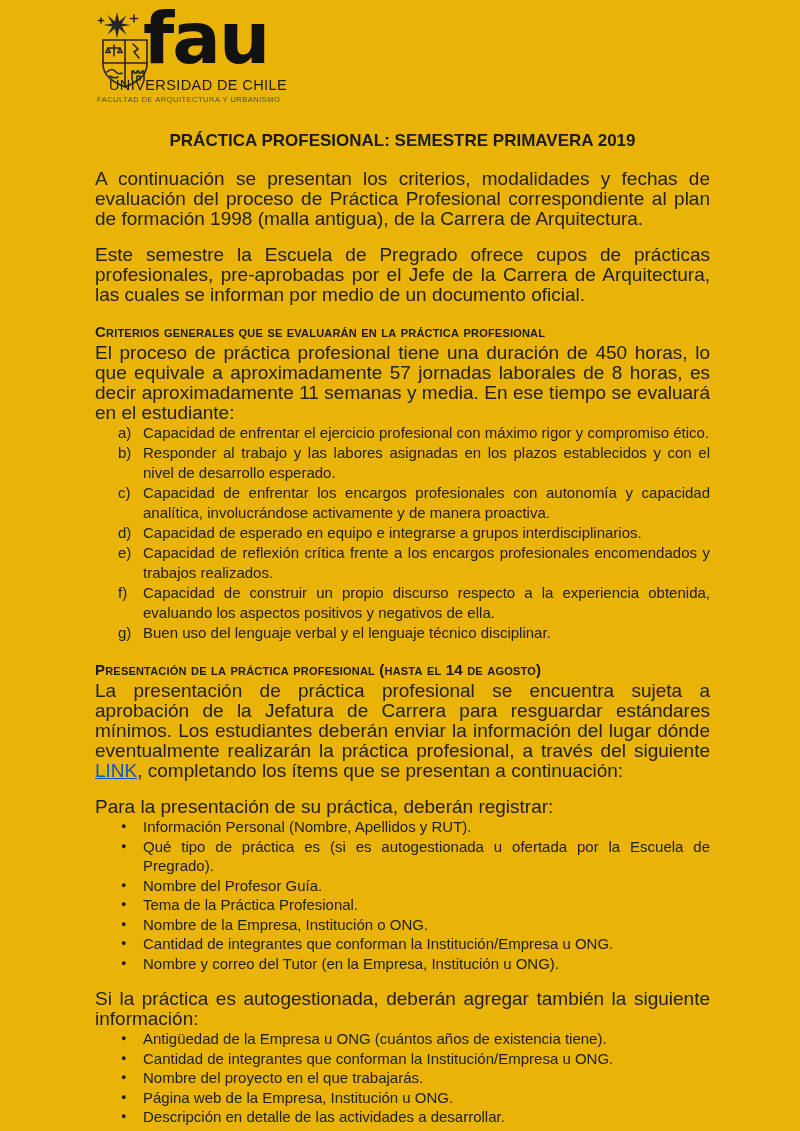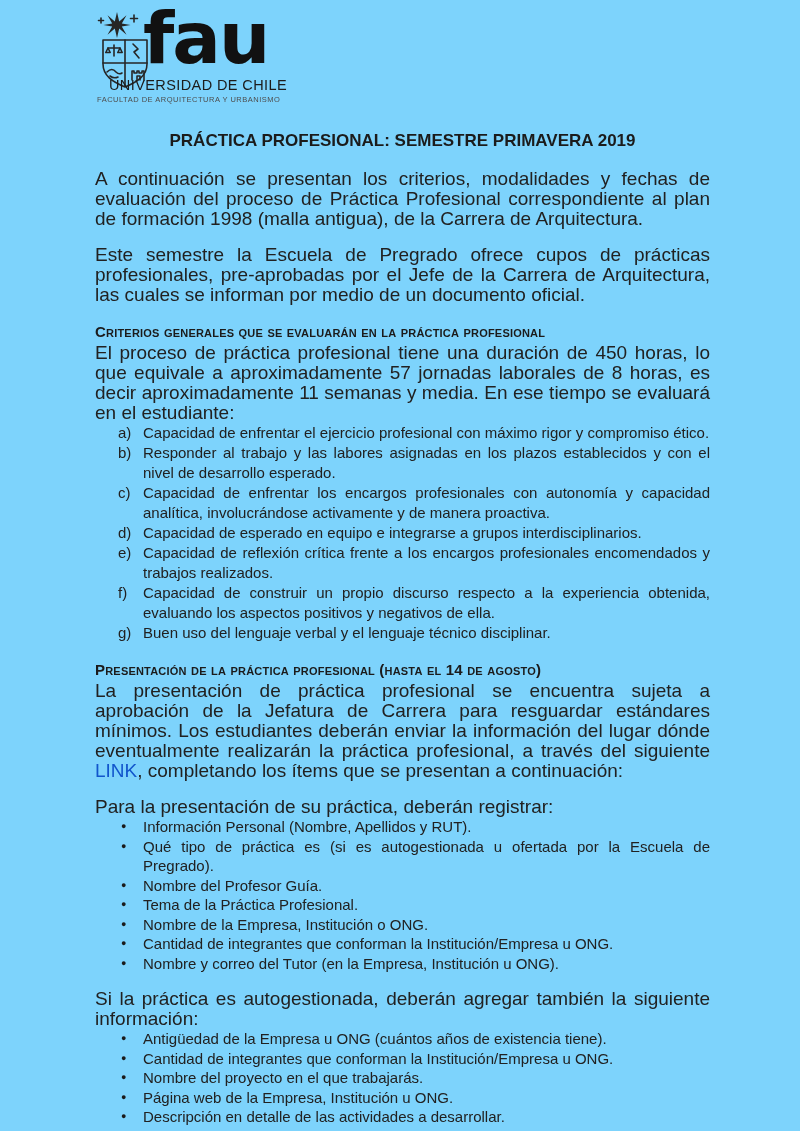--- a/index.html
+++ b/index.html
@@ -1,19 +1,19 @@
 <!DOCTYPE html>
 <html lang="es"><head>
 <meta charset="utf-8">
 <style>
   html,body{margin:0;padding:0;background:#ffffff;}
   .page{
     position:relative;
     width:800px;height:1131px;
-    background:#7dd3fc;
+    background:#eab308;
     font-family:"Liberation Sans",sans-serif;
     color:#212121;
     overflow:hidden;
     box-sizing:border-box;
     padding:12px 90px 0 95px;
   }
   
   .logo{position:relative;height:93px;margin-left:2px;}
   .crest{position:absolute;left:0;top:0;}
   .fau{
@@ -55,21 +55,21 @@
   .alpha-list .m{
     flex:none;width:25px;margin-left:23px;text-align:left;
   }
   .li .t{flex:1;text-align:justify;}
   .bullet-list .li{line-height:19.5px;}
   .bullet-list .li::before{
     content:"\25CF";
     flex:none;width:22px;margin-left:26px;
     font-size:9px;line-height:19.5px;color:#1b1b1b;
   }
-  a.link{color:#1155cc;cursor:pointer;margin-top:11px;}
+  a.link{color:#1155cc;text-decoration:underline;cursor:pointer;margin-top:11px;}
   svg .st{stroke:#262626;fill:none;stroke-width:1.6;stroke-linecap:round;stroke-linejoin:round;}
   svg .fl{fill:#262626;stroke:none;}
 </style>
 </head>
 <body>
 
 <div class="page">
 
   <header class="logo">
     <div class="crest">

